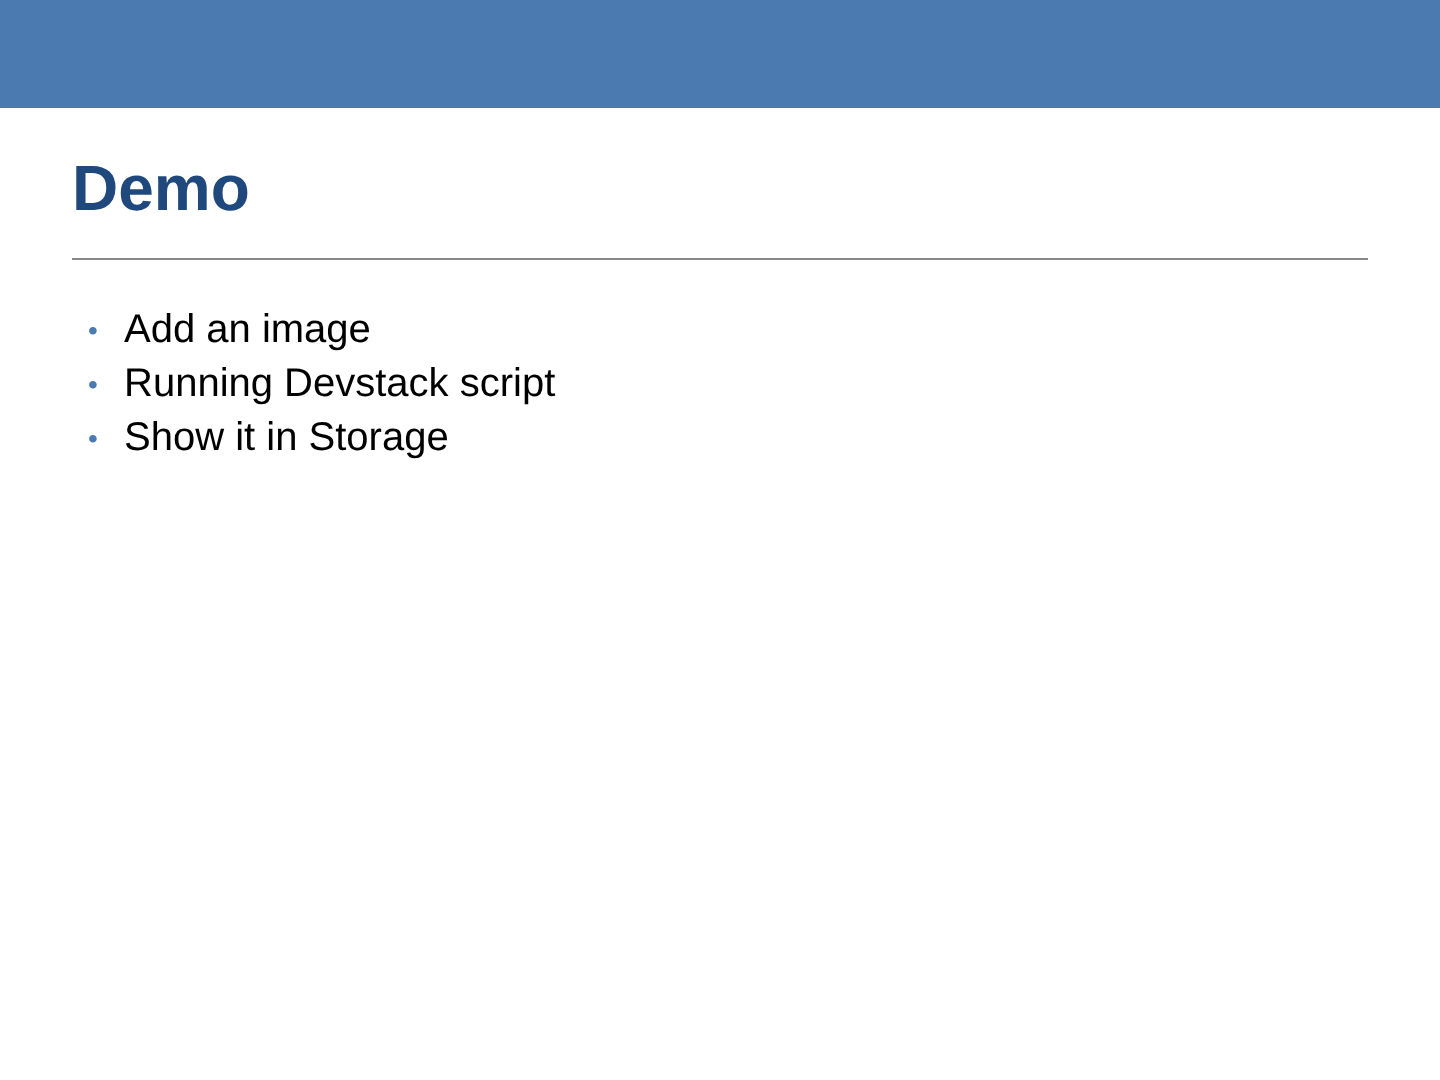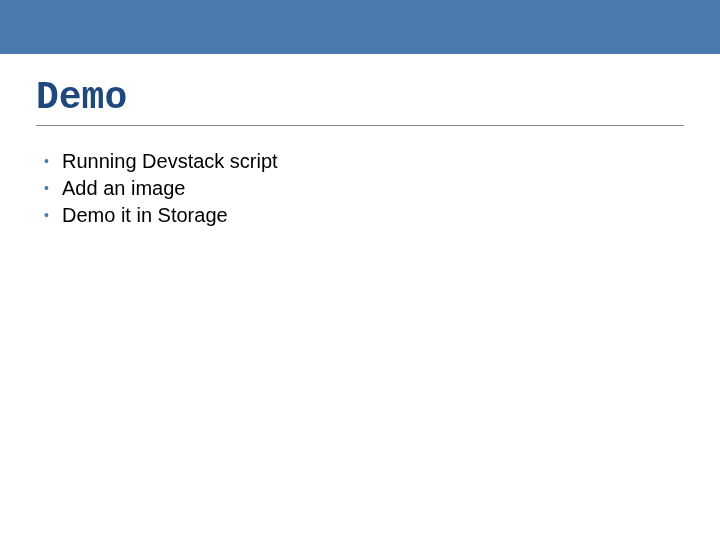--- a/index.html
+++ b/index.html
@@ -17,25 +17,24 @@
     }
     .top-bar {
       width: 100%;
       height: 54px;
       background: #4a7ab0;
     }
     .content {
       padding: 22px 36px 0 36px;
     }
     .title {
-      font-size: 38px;
+      font-size: 32px;
       font-weight: bold;
       color: #1f497d;
-      margin-bottom: 6px;
-      font-family: Liberation Mono, monospace;
+      margin-bottom: 16px;
     }
     .divider {
       border: none;
       border-top: 1px solid #888;
       margin-bottom: 22px;
     }
     .bullet-list {
       list-style: none;
       padding-left: 8px;
     }
@@ -58,17 +57,17 @@
   </style>
 </head>
 <body>
 
 <div class="top-bar"></div>
 
 <div class="content">
   <h1 class="title">Demo</h1>
   <hr class="divider">
   <ul class="bullet-list">
+    <li>Add an image</li>
     <li>Running Devstack script</li>
-    <li>Add an image</li>
-    <li>Demo it in Storage</li>
+    <li>Show it in Storage</li>
   </ul>
 </div>
 
 </body></html>

